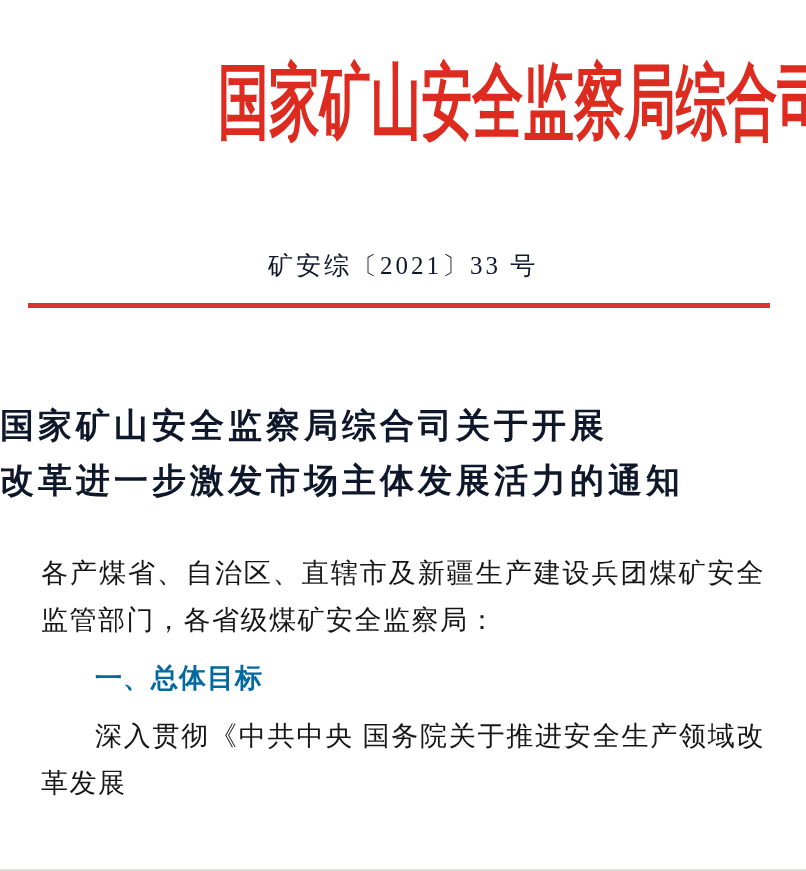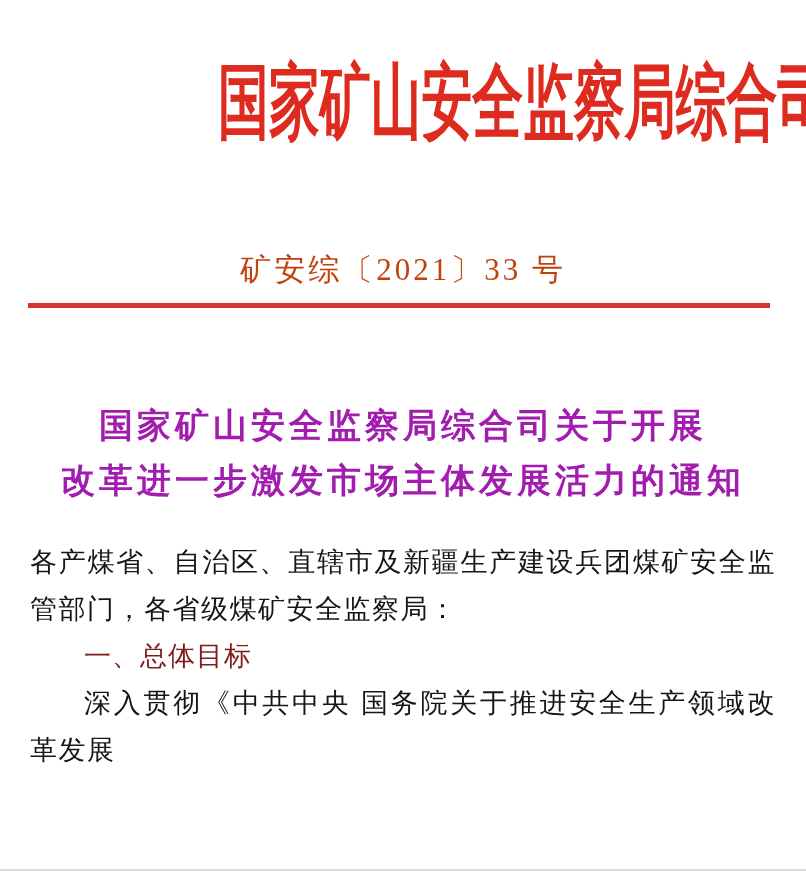--- a/index.html
+++ b/index.html
@@ -31,66 +31,65 @@
     transform-origin: center;
     line-height: 1.25;
     font-family: "Liberation Serif", "DejaVu Serif", serif;
   }
   .doc-number {
     position: absolute;
     top: 249px;
     left: 0;
     right: 0;
     text-align: center;
-    font-size: 31px;
+    font-size: 25px;
     letter-spacing: 3px;
-    color: #c2410c;
+    color: #0f172a;
     font-family: "Liberation Serif", "DejaVu Serif", serif;
   }
   .red-rule {
     position: absolute;
     top: 303px;
     left: 28px;
     width: 742px;
     height: 5px;
     background: #d6342e;
   }
   .doc-title {
     position: absolute;
     top: 398px;
     left: 0;
     right: 0;
-    text-align: center;
     font-size: 34px;
     font-weight: 700;
-    color: #a21caf;
+    color: #0f172a;
     line-height: 55px;
     letter-spacing: 4px;
     font-family: "Liberation Serif", "DejaVu Serif", serif;
   }
   .body-text {
     position: absolute;
     top: 539px;
     left: 30px;
     width: 746px;
     font-size: 27px;
     line-height: 47px;
     letter-spacing: 1.5px;
     color: #161616;
     text-align: justify;
   }
-  .body-text p { margin: 0; }
+  .body-text p { margin: 11px; }
   .indent { text-indent: 2em; }
   .section-heading {
     font-size: 27px;
-    font-weight: 400;
+    font-weight: 700;
     line-height: 47px;
     text-indent: 2em;
     letter-spacing: 1px;
-    color: #7f1d1d;
+    color: #0369a1;
     font-family: "Liberation Sans", "DejaVu Sans", sans-serif;
   }
   .bottom-edge {
     position: absolute;
     left: 0;
     right: 0;
     bottom: 0;
     height: 2px;
     background: #dcdcda;
   }

